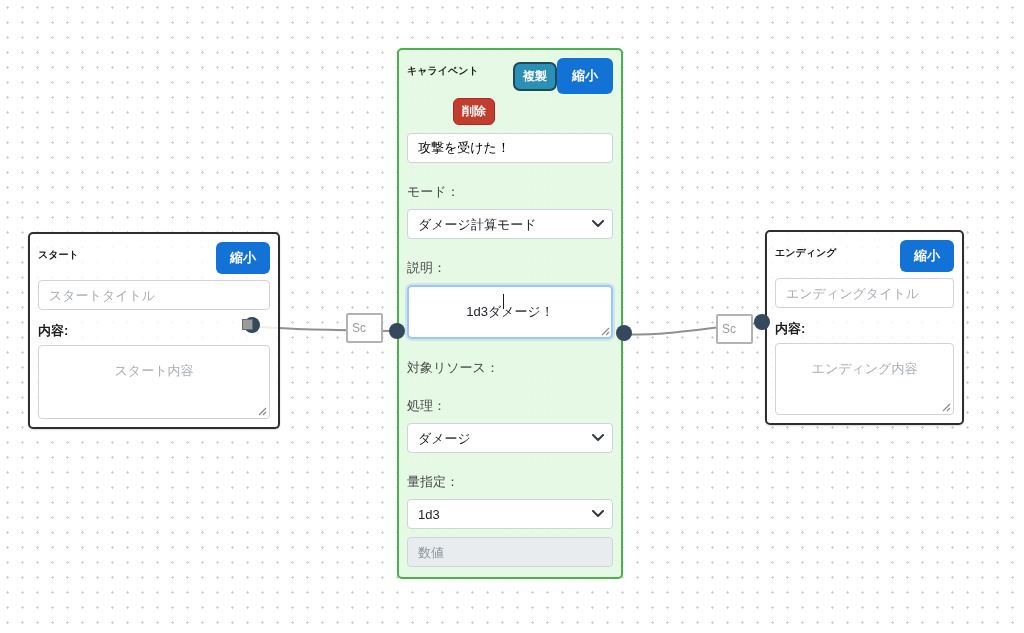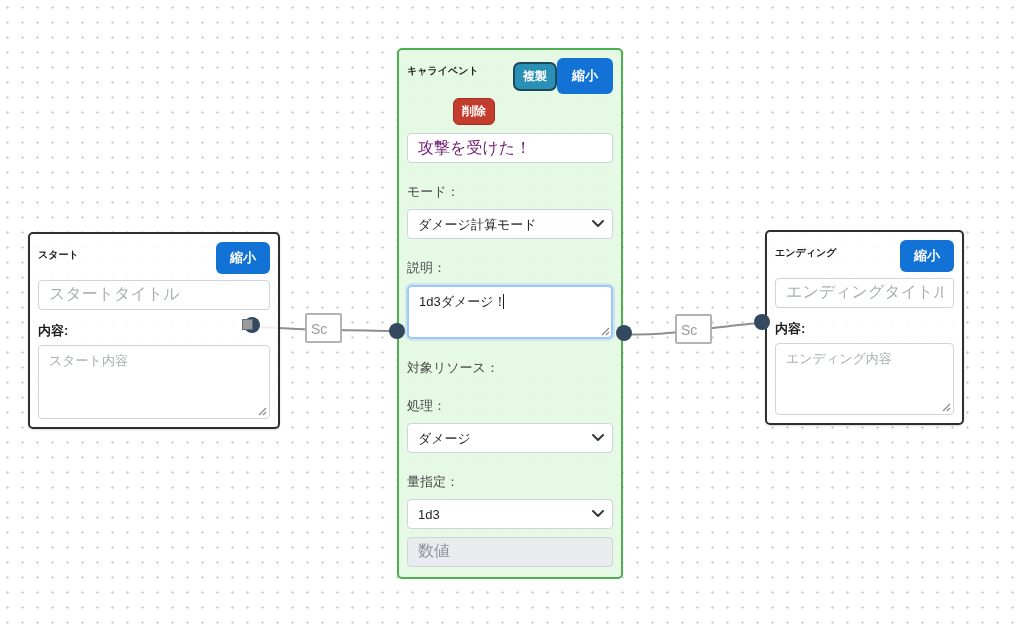--- a/index.html
+++ b/index.html
@@ -25,21 +25,21 @@
   .btn-primary { background:#1372d6; font-size:13px; padding:9px 15px; }
   .btn-primary-sm { background:#1372d6; font-size:13px; padding:7px 14px; }
   .btn-info { background:#2b90b5; border:2px solid #1e4959; font-size:12px; padding:4px 8px; border-radius:7px; }
   .btn-danger { background:#c33d2e; border:1px solid #a82c24; font-size:12px; padding:4px 8px; }
   .header-row2 { margin-top:4px; }
   .header-row2 .btn-danger { margin-left:46px; }
   .header-btns { display:flex; align-items:center; }
 
   .text-input {
     display:block; width:100%; height:30px; margin-top:6px;
-    padding:5px 10px; font-size:16px; font-family:Liberation Mono, monospace; color:#701a75;
+    padding:5px 10px; font-size:13px; font-family:Liberation Sans, sans-serif; color:#000000;
     background:#fff; border:1px solid #ced4da; border-radius:4px;
   }
   .text-input::placeholder { color:#a8aeb4; }
   .text-input:disabled, .text-input.disabled { background:#e9ecef; }
   .text-input.disabled::placeholder { color:#8d939a; }
 
   .field-label { font-size:13px; color:#4a4a4a; margin:20px 0 8px; }
   .content-label { font-size:13px; font-weight:bold; color:#1d1d1d; margin:12px 0 5px; }
 
   .select-wrap { position:relative;border-radius:13px; }
@@ -48,34 +48,34 @@
     width:100%; height:30px; padding:4px 28px 4px 10px;
     font-size:13px; font-family:inherit; color:#212529;
     background:#fff; border:1px solid #ced4da; border-radius:4px;
   }
   .chevron { position:absolute; right:9px; top:50%; transform:translateY(-50%); pointer-events:none; line-height:0; }
 
   .ta-wrap { position:relative; }
   textarea.text-area {
     display:block; width:100%; resize:none; overflow:hidden;
     font-size:13px; font-family:inherit; color:#212529;
-    padding:6px 10px; background:#fff; border:1px solid #ced4da; border-radius:4px;
+    padding:16px 10px; background:#fff; border:1px solid #ced4da; border-radius:4px;text-align:center;
   }
   textarea.text-area::placeholder { color:#a8aeb4; }
   textarea.focused { border:2px solid #9ec5fe; box-shadow:0 0 0 2px rgba(120,170,250,0.22); border-radius:5px; }
   .resize-handle { position:absolute; right:3px; bottom:3px; line-height:0; pointer-events:none; }
   .caret { position:absolute; left:96px; top:9px; width:1px; height:15px; background:#1b1b1b; }
 
   .port { position:absolute; width:16px; height:16px; border-radius:50%; background:#34495e; z-index:5; }
   .port-square { position:absolute; width:11px; height:11px; background:#9b9b9b; border:1px solid #5f6b76; z-index:6; }
 
   .edge-label {
     position:absolute; width:37px; height:30px; z-index:3;
     background:#fff; border:2px solid #b3b3b3; border-radius:2px;
-    font-size:14px; color:#9a9a9a; padding:6px 0 0 4px; overflow:hidden; white-space:nowrap;
+    font-size:12px; color:#9a9a9a; padding:6px 0 0 4px; overflow:hidden; white-space:nowrap;margin-left:41px;
   }
 </style>
 </head>
 <body>
 
 <div class="canvas">
 
   <svg class="edge-layer" width="1024" height="633">
     <path d="M 252 326 C 288 330, 340 330, 396 331" stroke="#8f8f8f" stroke-width="2" fill="none"></path>
     <path d="M 624 334 C 660 337, 710 327, 760 323" stroke="#8f8f8f" stroke-width="2" fill="none"></path>

